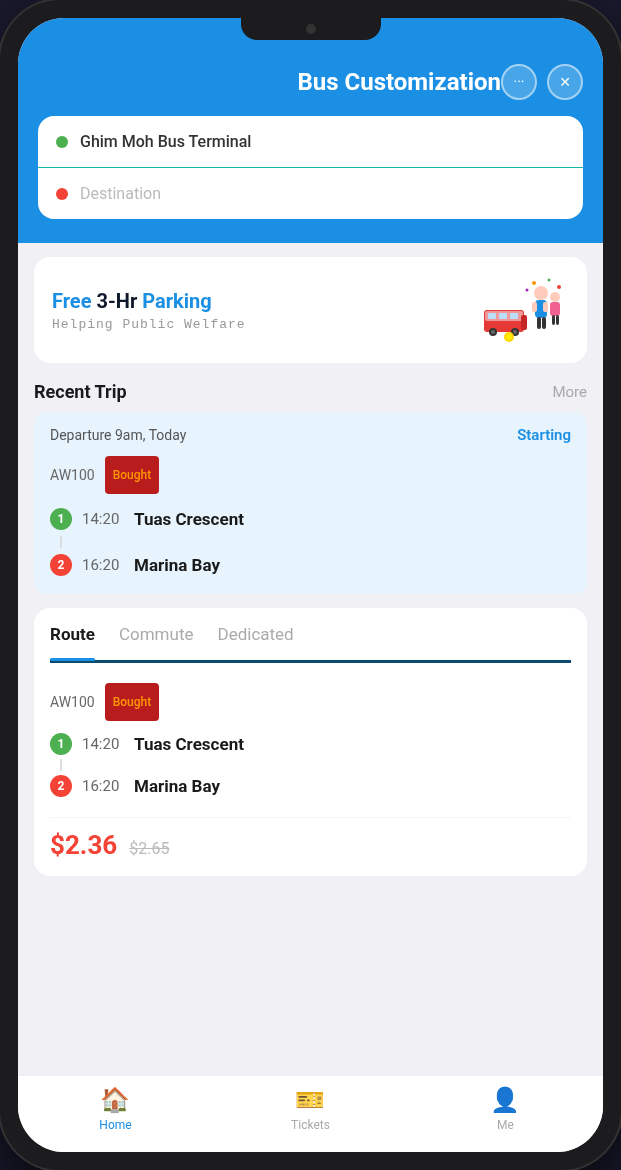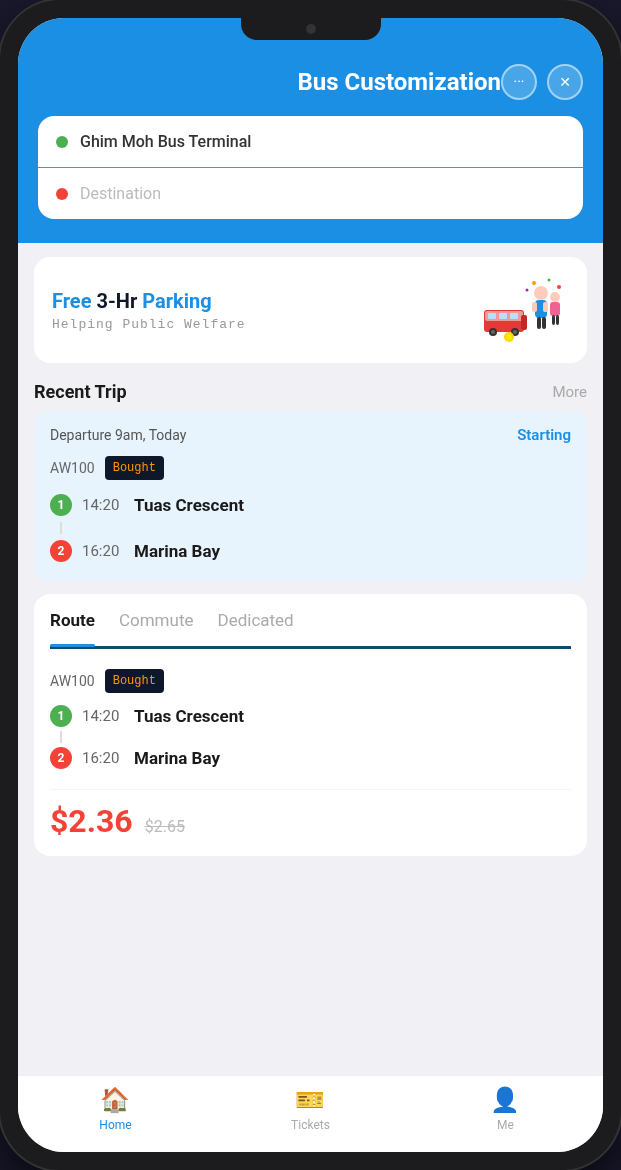--- a/index.html
+++ b/index.html
@@ -205,27 +205,26 @@
       display: flex;
       align-items: center;
       gap: 10px;
       margin-bottom: 8px;
     }
     .route-id {
       font-size: 14px;
       color: #666;
     }
     .bought-badge {
-      background: #0f172a;
+      background: #b91c1c;
       color: #ff9800;
       font-size: 12px;
-      padding: 5px 8px;
+      padding: 12px 8px;
       border-radius: 4px;
       font-weight: 500;
-      font-family: Liberation Mono, monospace;
     }
     .route-stop {
       display: flex;
       align-items: center;
       gap: 10px;
       padding: 4px 0;
     }
     .stop-num {
       width: 22px;
       height: 22px;
@@ -295,21 +294,21 @@
     }
     .price-buy-row {
       display: flex;
       align-items: center;
       justify-content: space-between;
       margin-top: 16px;
       padding-top: 12px;
       border-top: 1px solid #f5f5f5;
     }
     .price-current {
-      font-size: 32px;
+      font-size: 26px;
       font-weight: 700;
       color: #f44336;
     }
     .price-original {
       font-size: 16px;
       color: #bbb;
       text-decoration: line-through;
       margin-left: 8px;
     }
     .buy-btn {

